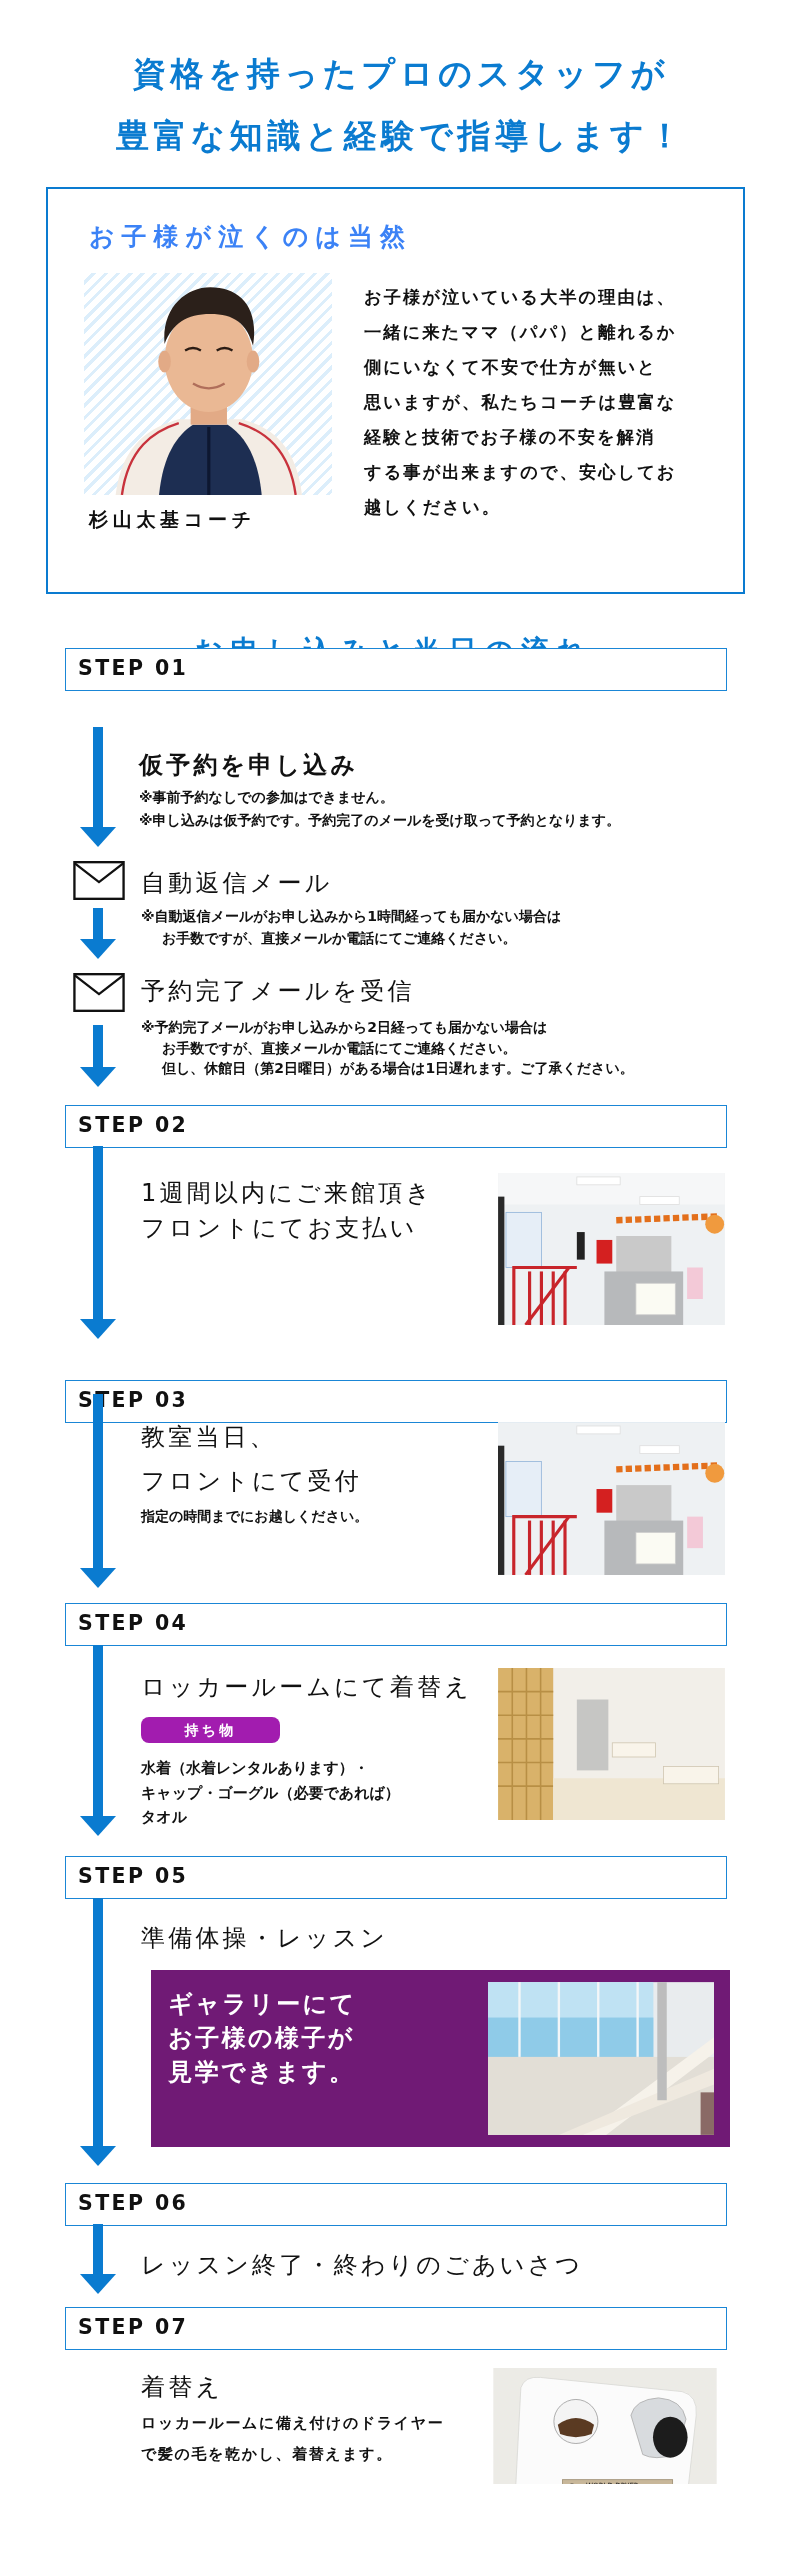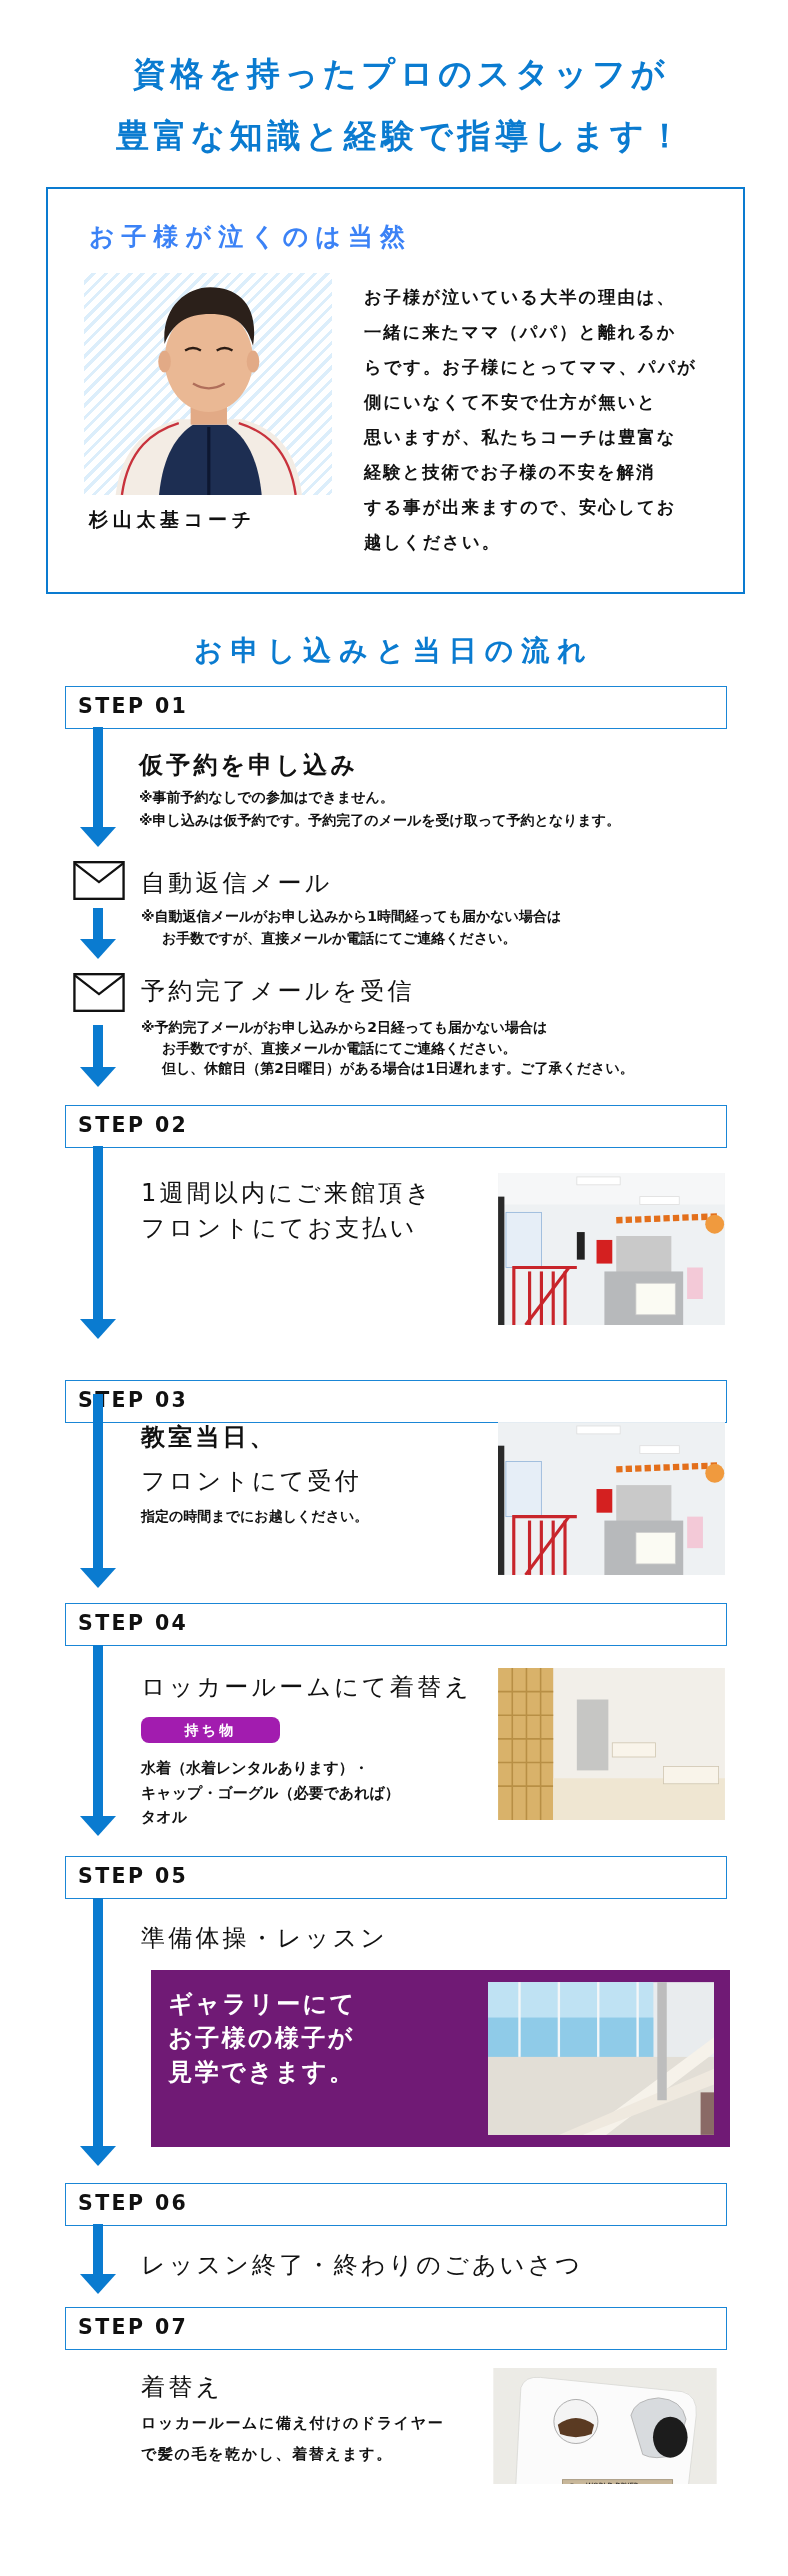--- a/index.html
+++ b/index.html
@@ -58,31 +58,30 @@
 
     <path d="M128 98 q10 -6 20 0" stroke="#2b1c14" stroke-width="3" fill="none"></path>
     <path d="M168 98 q10 -6 20 0" stroke="#2b1c14" stroke-width="3" fill="none"></path>
     <path d="M138 140 q20 12 40 0" stroke="#b06e5a" stroke-width="3" fill="none"></path>
   </svg>
 </div>
 <div class="abs coach-name">杉山太基コーチ</div>
 <div class="abs coach-text">
   <div>お子様が泣いている大半の理由は、</div>
   <div>一緒に来たママ（パパ）と離れるか</div>
-  <div>らです。お子様にとってママ、パパが</div>
   <div>側にいなくて不安で仕方が無いと</div>
   <div>思いますが、私たちコーチは豊富な</div>
   <div>経験と技術でお子様の不安を解消</div>
   <div>する事が出来ますので、安心してお</div>
   <div>越しください。</div>
 </div>
 
 <div class="abs flow-heading">お申し込みと当日の流れ</div>
 
-<div class="abs step-box" style="top:686px;padding-left:36px;">
+<div class="abs step-box" style="top:648px;padding-left:36px;">
   <span class="step-label">STEP 01</span>
 </div>
 <div class="abs shaft" style="top:727px;height:103px;"></div>
 <div class="abs head" style="top:827px;"></div>
 <div class="abs title" style="left:139px;top:751px;">仮予約を申し込み</div>
 <div class="abs note" style="left:139px;top:786px;">※事前予約なしでの参加はできません。</div>
 <div class="abs note" style="left:139px;top:809px;">※申し込みは仮予約です。予約完了のメールを受け取って予約となります。</div>
 
 <svg class="abs mail" style="top:861px;" viewBox="0 0 66 50">
   <rect x="1.5" y="1.5" width="63" height="47" fill="#fff" stroke="#111" stroke-width="3"></rect>
@@ -137,21 +136,21 @@
     </g>
     <rect x="240" y="120" width="20" height="40" fill="#f3c9d7"></rect>
   </svg>
 </div>
 
 <div class="abs step-box" style="top:1380px;">
   <span class="step-label">STEP 03</span>
 </div>
 <div class="abs shaft" style="top:1394px;height:175px;"></div>
 <div class="abs head" style="top:1568px;"></div>
-<div class="abs title" style="left:141px;top:1423px;font-weight:bold;">教室当日、</div>
+<div class="abs title" style="left:141px;top:1423px;font-weight:normal;">教室当日、</div>
 <div class="abs title" style="left:141px;top:1467px;font-weight:normal;">フロントにて受付</div>
 <div class="abs note" style="left:141px;top:1505px;">指定の時間までにお越しください。</div>
 <div class="abs photo" style="left:498px;top:1422px;width:227px;height:153px;">
   <svg width="227" height="153" viewBox="0 0 288 194">
     <rect width="288" height="194" fill="#eef1f3"></rect>
     <rect x="100" y="5" width="55" height="10" fill="#ffffff" stroke="#ddd"></rect>
     <rect x="180" y="30" width="50" height="10" fill="#ffffff" stroke="#ddd"></rect>
     <rect x="0" y="30" width="8" height="164" fill="#2a2a2a"></rect>
     <rect x="10" y="50" width="45" height="70" fill="#e6eef7" stroke="#8fb2d8"></rect>
     <rect x="150" y="80" width="70" height="120" fill="#c9c9c9"></rect>

